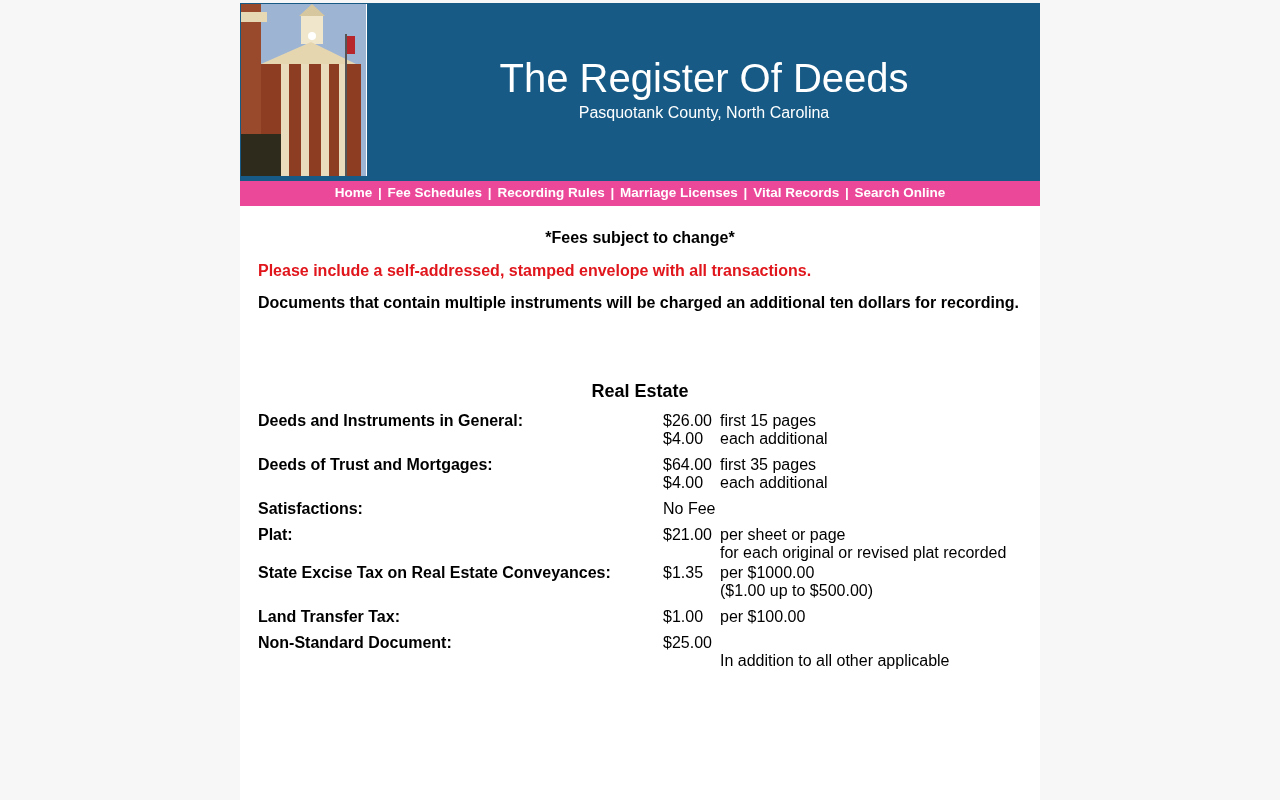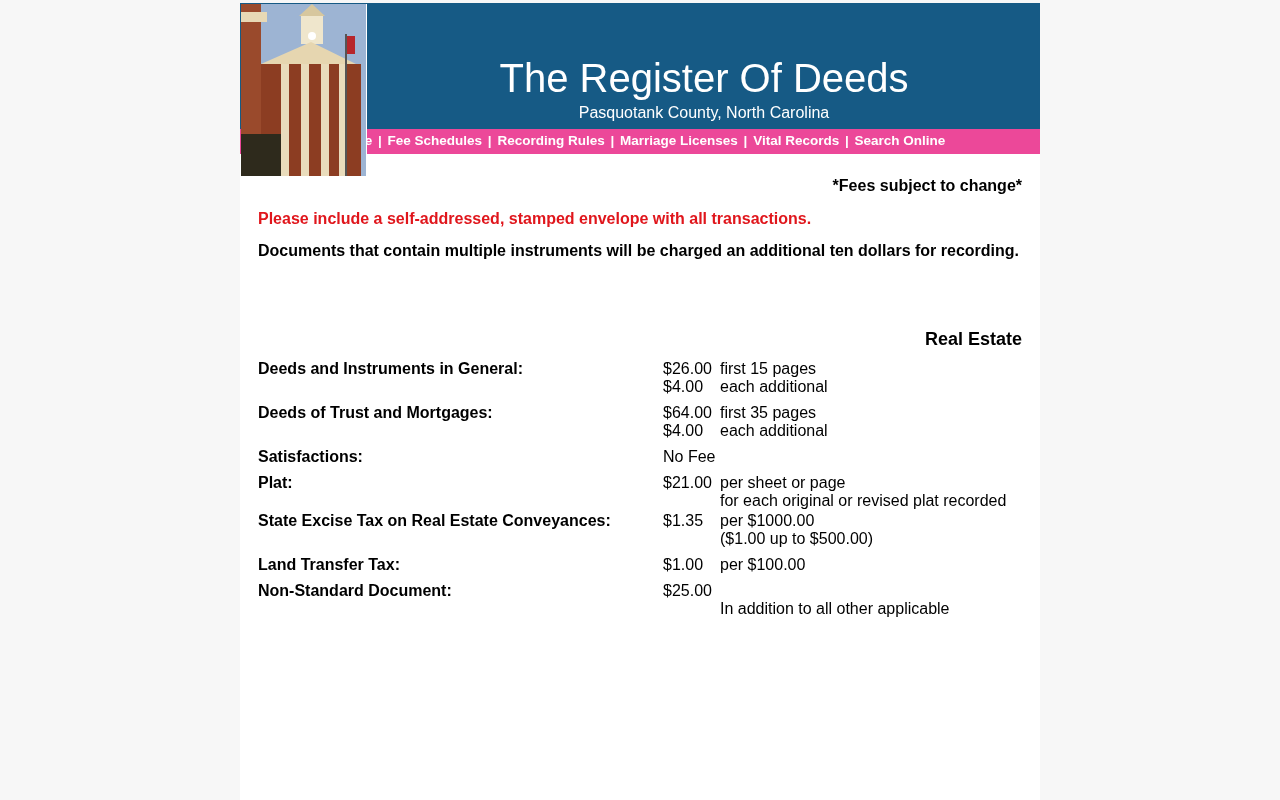--- a/index.html
+++ b/index.html
@@ -1,34 +1,34 @@
 <!DOCTYPE html>
 <html><head>
   <meta charset="utf-8">
   <style>
     * { box-sizing: border-box; margin: 0; padding: 0; }
     html, body { width: 1280px; height: 800px; overflow: hidden; }
     body { background: #f7f7f7; font-family: "Liberation Sans", sans-serif; color: #000; }
     .page { position: absolute; left: 240px; top: 3px; width: 800px; background: #fff; height: 797px; }
-    .banner { position: relative; height: 126px; background: #165a85; }
+    .banner { position: relative; height: 178px; background: #165a85; }
     .photo { position: absolute; left: 1px; top: 1px; width: 126px; height: 172px; border-right: 1px solid #fff; overflow: hidden;
       background: linear-gradient(180deg, #8aa9cf 0%, #b9c8dc 22%, #a65a3a 45%, #8a3f24 70%, #3a2a1e 100%); }
     .photo svg { display: block; }
     .title-wrap { position: absolute; left: 128px; right: 0; top: 0; bottom: 0; text-align: center; color: #fff; }
     .title { font-size: 40px; margin-top: 52px; line-height: 46px; }
     .subtitle { font-size: 16px; line-height: 24px; }
     .nav { height: 25px; background: #ec4899; text-align: center; color: #fff; font-weight: bold; font-size: 13.5px; line-height: 24px; }
     .nav a { color: #fff; text-decoration: none; cursor: pointer; }
     .nav .sep { margin: 0 2px; }
     .content { padding: 0 18px; }
     h1 { text-align: center; font-size: 20px; font-weight: bold; margin-top: 18px; line-height: 24px; }
-    .notice { text-align: right; font-weight: bold; font-size: 16px; margin-top: 22px; line-height: 20px; }
+    .notice { text-align: center; font-weight: bold; font-size: 16px; margin-top: 22px; line-height: 20px; }
     p.body { font-weight: bold; font-size: 16px; line-height: 18px; margin-top: 14px; }
     p.red { color: #e0161c; }
-    h2 { text-align: right; font-size: 18px; font-weight: bold; margin-top: 68px; line-height: 22px; }
+    h2 { text-align: center; font-size: 18px; font-weight: bold; margin-top: 68px; line-height: 22px; }
     table.fees { border-collapse: collapse; margin-top: 8px; font-size: 16px; }
     table.fees td { vertical-align: top; line-height: 18px; padding: 2px 0 6px 0; }
     td.lbl { width: 405px; font-weight: bold; padding-right: 13px !important; }
     td.amt { width: 57px; }
     td.desc { }
   </style>
 </head>
 <body>
 
 <div class="page">

